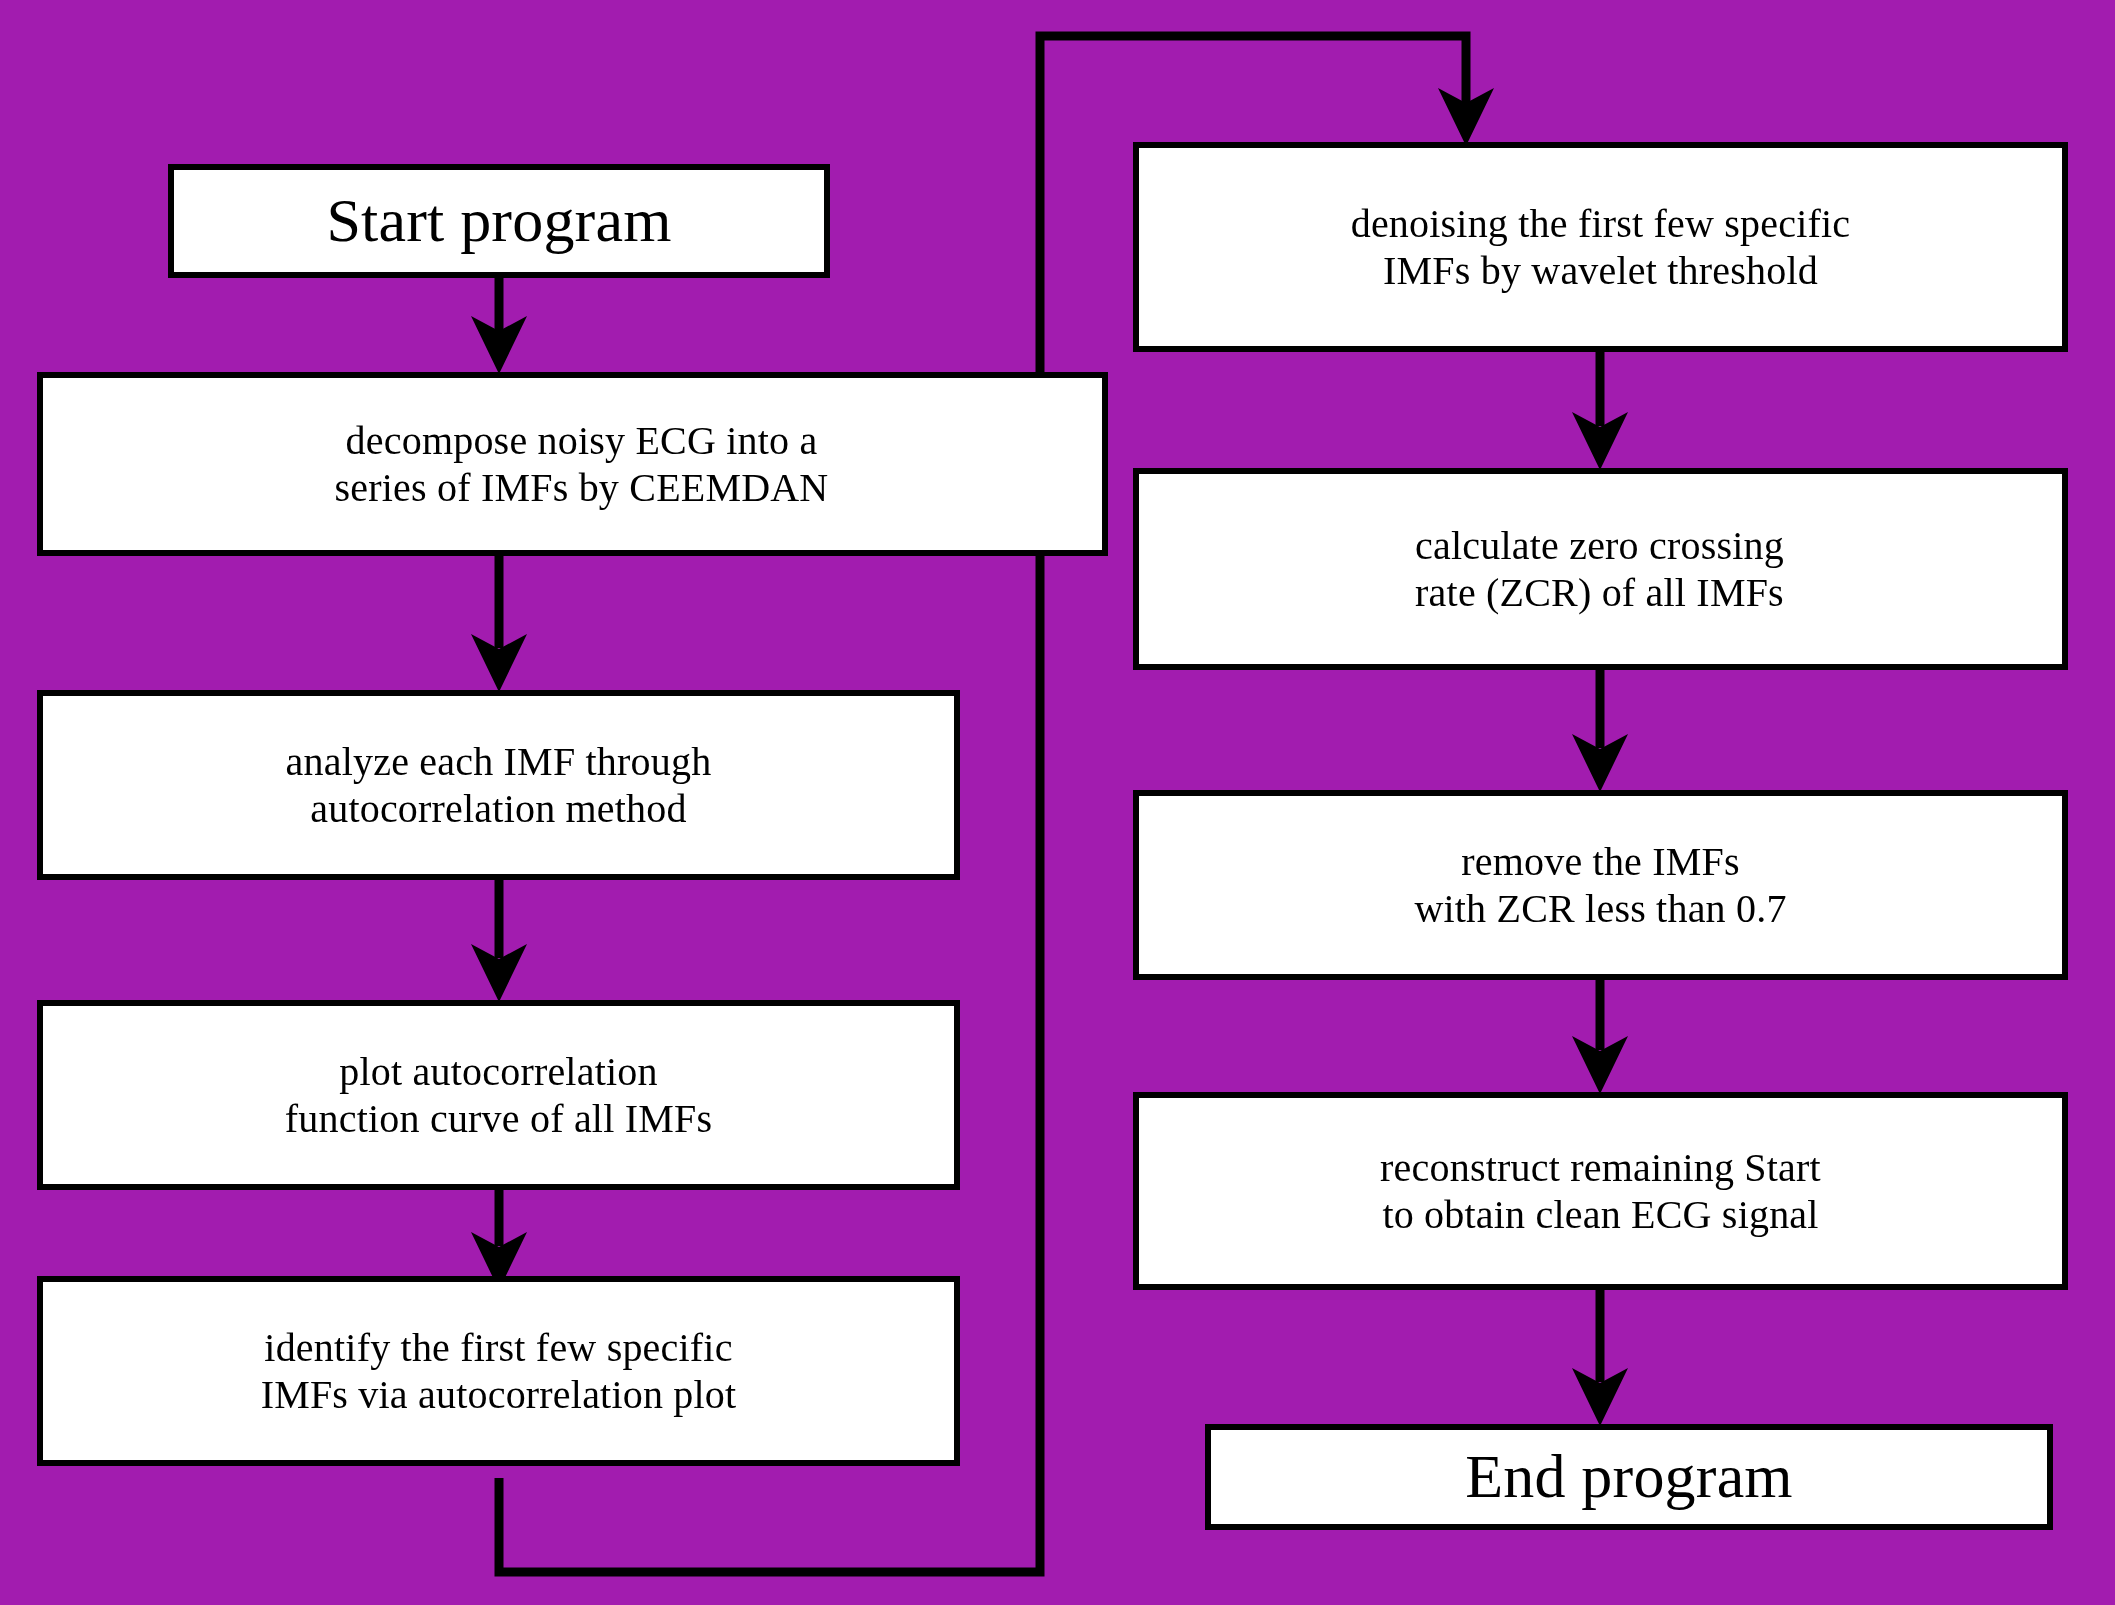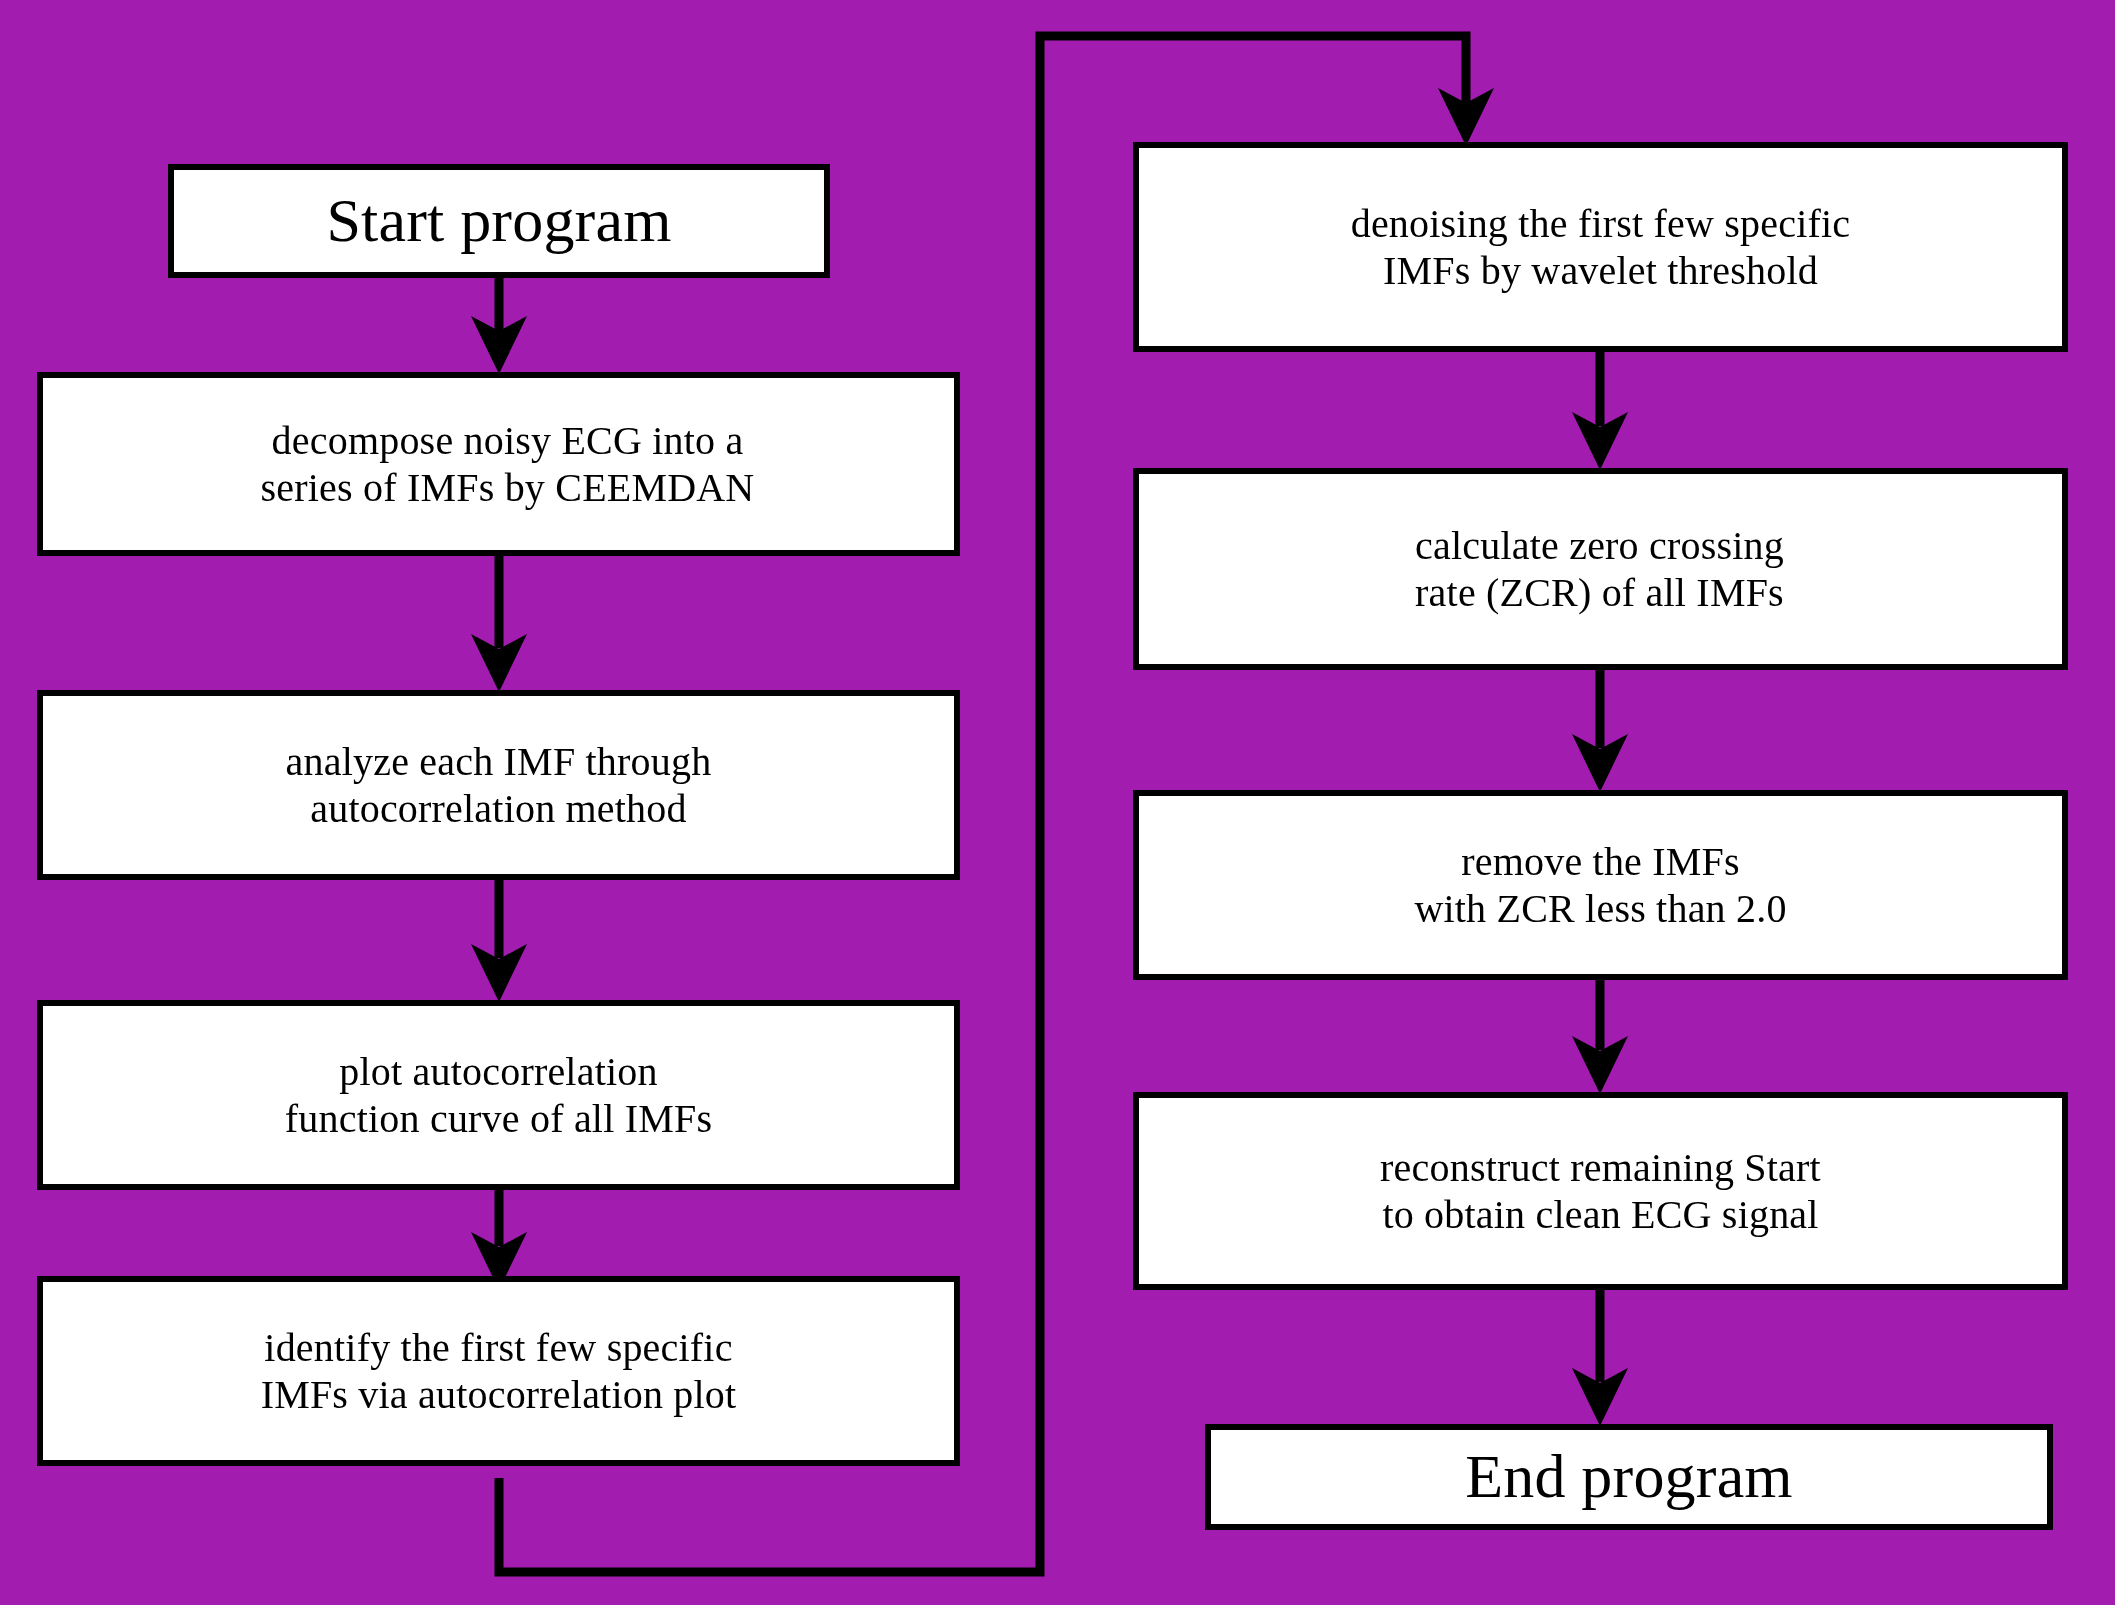--- a/index.html
+++ b/index.html
@@ -96,39 +96,39 @@
     </g>
 
     <g>
       <line x1="1600" y1="1290" x2="1600" y2="1382" stroke-width="9"></line>
       <polygon points="1600,1426 1572,1368 1600,1383 1628,1368" fill="#000000"></polygon>
     </g>
   </svg>
 
   <div class="node terminal" style="left:168px; top:164px; width:662px; height:114px;">Start program</div>
 
-  <div class="node" style="left:37px; top:372px; width:923px; height:184px;padding-left:28px;">decompose noisy ECG into a
+  <div class="node" style="left:37px; top:372px; width:1071px; height:184px;padding-left:28px;">decompose noisy ECG into a
 series of IMFs by CEEMDAN</div>
 
   <div class="node" style="left:37px; top:1000px; width:923px; height:190px;">plot autocorrelation
 function curve of all IMFs</div>
 
   <div class="node" style="left:37px; top:690px; width:923px; height:190px;">analyze each IMF through
 autocorrelation method</div>
 
   <div class="node" style="left:37px; top:1276px; width:923px; height:190px;">identify the first few specific
 IMFs via autocorrelation plot</div>
 
   <div class="node" style="left:1133px; top:142px; width:935px; height:210px;">denoising the first few specific
 IMFs by wavelet threshold</div>
 
   <div class="node" style="left:1133px; top:468px; width:935px; height:202px;padding-left:8px;">calculate zero crossing
 rate (ZCR) of all IMFs</div>
 
   <div class="node" style="left:1133px; top:790px; width:935px; height:190px;">remove the IMFs
-with ZCR less than 2.0</div>
+with ZCR less than 0.7</div>
 
   <div class="node" style="left:1133px; top:1092px; width:935px; height:198px;">reconstruct  remaining Start
 to obtain clean ECG signal</div>
 
   <div class="node terminal" style="left:1205px; top:1424px; width:848px; height:106px;">End  program</div>
 
 </div>
 
 </body></html>

